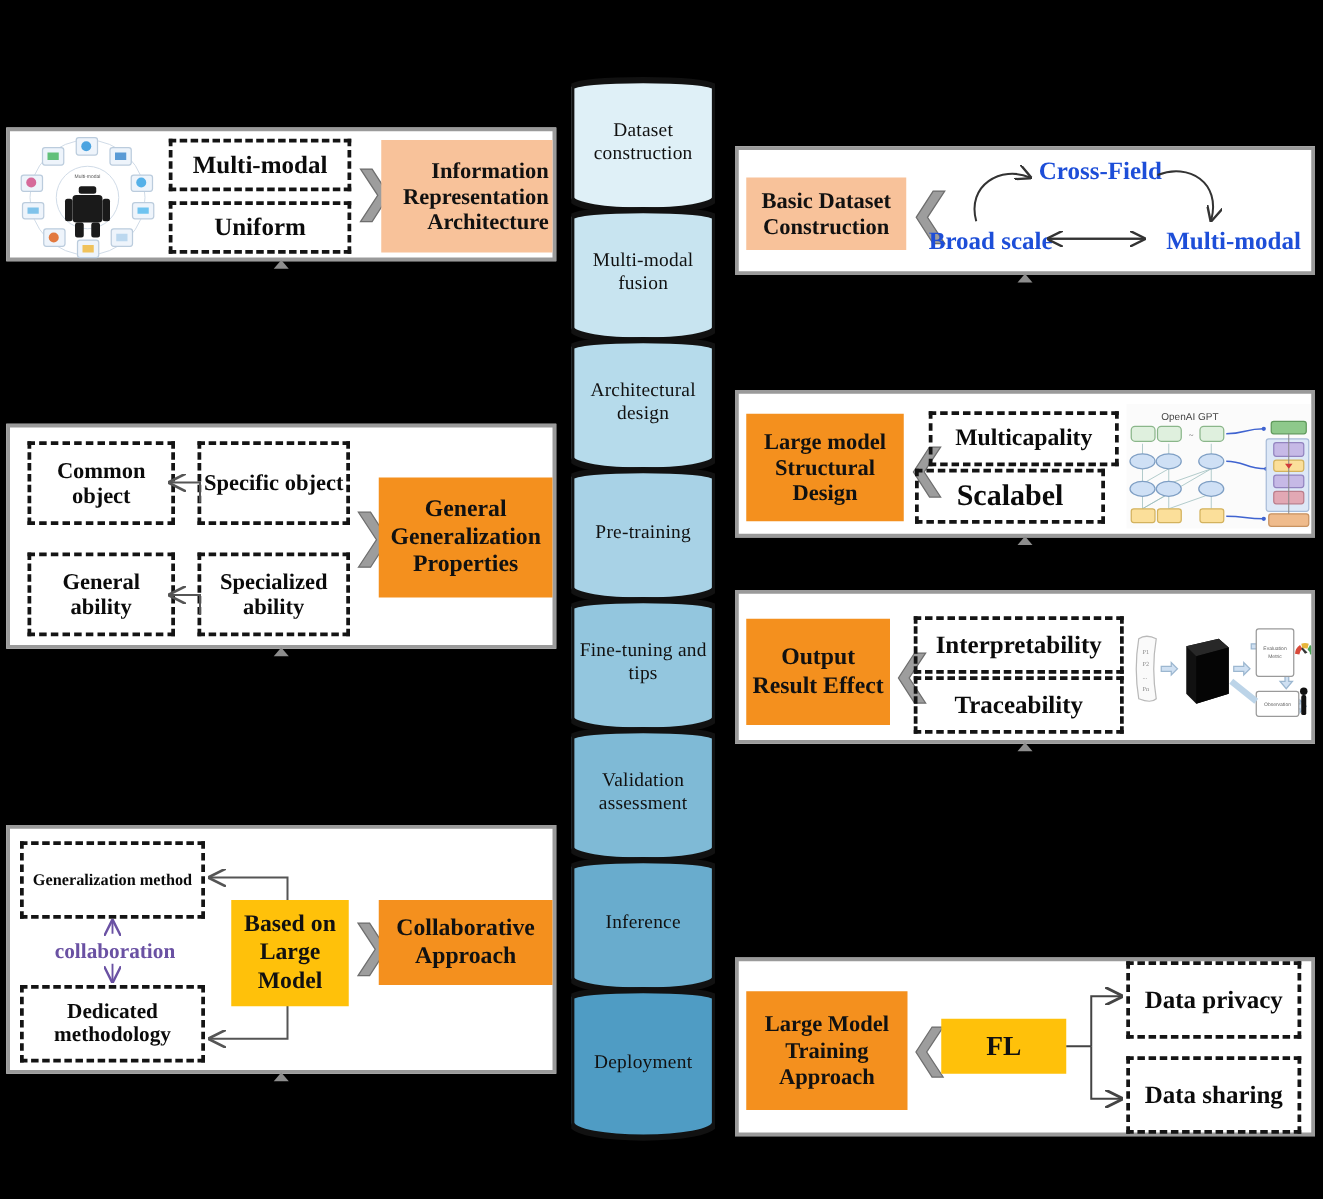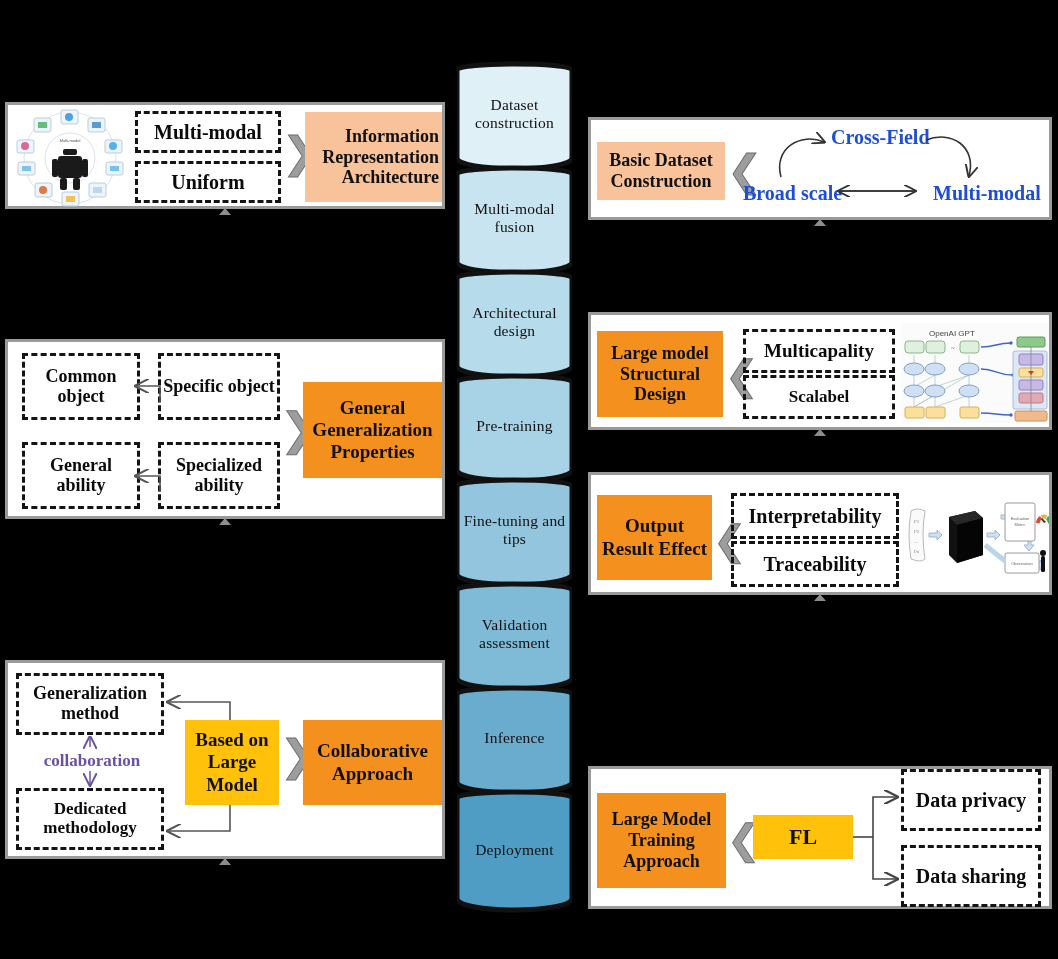--- a/index.html
+++ b/index.html
@@ -225,21 +225,21 @@
       <path d="M152,150 L152,134 L128,134" stroke="#555" stroke-width="1.6" fill="none" marker-end="url(#ah1)"></path>
     </svg>
 
     <div class="chev" style="left:272px;top:65px;font-size:44px;">❯</div>
 
     <div class="fbox orange" style="left:295px;top:40px;width:139px;height:96px;font-size:19px;padding:0 15px;">General Generalization Properties</div>
   </div>
 
   <div class="panel" style="left:5px;top:660px;width:440px;height:199px;">
 
-    <div class="dbox small" style="left:8px;top:10px;width:148px;height:62px;font-size:18px;">Generalization method</div>
+    <div class="dbox small" style="left:8px;top:10px;width:148px;height:62px;font-size:13px;">Generalization method</div>
     <div class="dbox small" style="left:8px;top:125px;width:148px;height:62px;font-size:17px;">Dedicated methodology</div>
 
     <div class="plain purple" style="left:14px;top:88px;width:140px;text-align:center;font-size:17px;">collaboration</div>
 
     <svg class="ov" width="440" height="199">
       <defs>
         <marker id="ah2" markerWidth="9" markerHeight="9" refX="8" refY="4.5" orient="auto">
           <path d="M0,0 L9,4.5 L0,9" fill="none" stroke="#555" stroke-width="1.3"></path>
         </marker>
         <marker id="ah3" markerWidth="9" markerHeight="9" refX="8" refY="4.5" orient="auto">
@@ -251,21 +251,21 @@
       <path d="M82,108 L82,122" stroke="#6a51a3" stroke-width="1.5" fill="none" marker-end="url(#ah3)"></path>
 
       <path d="M222,73 L222,39 L160,39" stroke="#555" stroke-width="1.6" fill="none" marker-end="url(#ah2)"></path>
       <path d="M222,131 L222,168 L160,168" stroke="#555" stroke-width="1.6" fill="none" marker-end="url(#ah2)"></path>
     </svg>
 
     <div class="fbox amber" style="left:177px;top:57px;width:94px;height:85px;font-size:19px;">Based on Large Model</div>
 
     <div class="chev" style="left:272px;top:72px;font-size:42px;">❯</div>
 
-    <div class="fbox orange" style="left:295px;top:57px;width:139px;height:85px;font-size:19px;padding:0 3px;">Collaborative Approach</div>
+    <div class="fbox orange" style="left:295px;top:57px;width:139px;height:68px;font-size:19px;padding:0 3px;">Collaborative Approach</div>
   </div>
 
   <div class="panel" style="left:588px;top:117px;width:464px;height:103px;">
 
     <div class="fbox peach" style="left:6px;top:22px;width:128px;height:58px;font-size:18px;padding:0 2px;">Basic Dataset Construction</div>
 
     <div class="chev" style="left:136px;top:30px;font-size:42px;transform:scaleX(-1);">❯</div>
 
     <div class="plain" style="left:240px;top:6px;font-size:20px;">Cross-Field</div>
     <div class="plain" style="left:152px;top:62px;font-size:20px;">Broad scale</div>
@@ -284,21 +284,21 @@
     </svg>
   </div>
 
   <div class="panel" style="left:588px;top:312px;width:464px;height:118px;">
 
     <div class="fbox orange" style="left:6px;top:16px;width:126px;height:86px;font-size:18px;padding:16px 2px;">Large model Structural Design</div>
 
     <div class="chev" style="left:134px;top:40px;font-size:40px;transform:scaleX(-1);">❯</div>
 
     <div class="dbox" style="left:152px;top:14px;width:152px;height:44px;font-size:19px;">Multicapality</div>
-    <div class="dbox" style="left:152px;top:60px;width:152px;height:44px;font-size:17px;">Scalabel</div>
+    <div class="dbox" style="left:141px;top:60px;width:152px;height:44px;font-size:24px;">Scalabel</div>
 
     <svg class="illus" style="left:310px;top:8px;" width="148" height="100" viewBox="0 0 148 100">
       <rect x="0" y="0" width="148" height="100" fill="#fbfbfb"></rect>
       <text x="28" y="13" font-size="8" fill="#444" font-family="'Liberation Sans',sans-serif">OpenAI GPT</text>
       <g stroke="#9bb" stroke-width="0.6" fill="none">
         <path d="M13,32 L13,44 M34,32 L34,44 M68,32 L68,44"></path>
         <path d="M13,52 L13,64 M34,52 L34,64 M68,52 L68,64"></path>
         <path d="M13,72 L13,84 M34,72 L34,84 M68,72 L68,84"></path>
         <path d="M13,64 L34,52 M34,64 L68,52 M13,84 L34,72 M34,84 L68,72 M13,84 L68,52"></path>
       </g>

